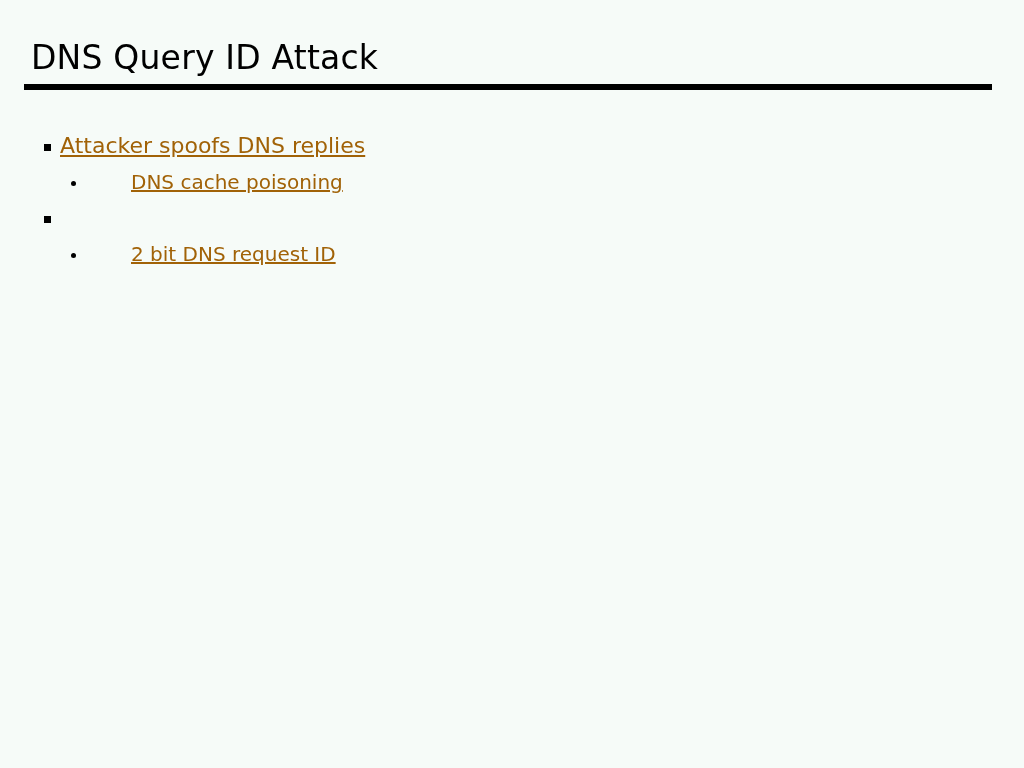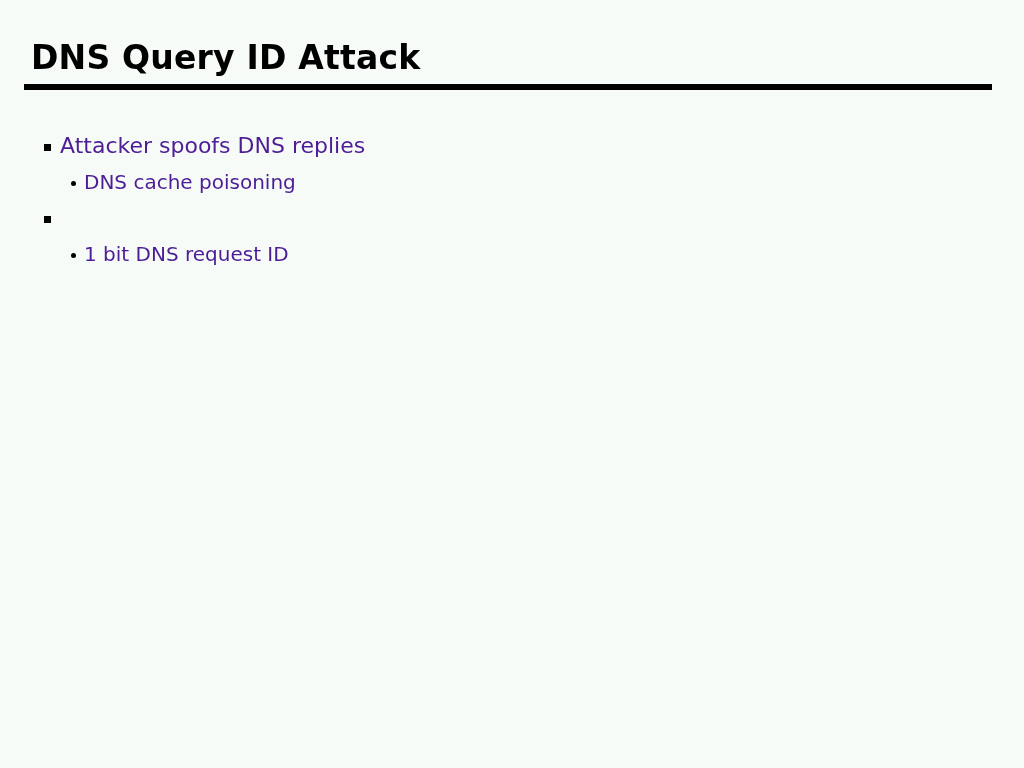--- a/index.html
+++ b/index.html
@@ -26,21 +26,21 @@
     left: 0;
     top: 0;
     width: 1024px;
   }
   .slide-title {
     position: absolute;
     left: 31px;
     top: 38px;
     font-family: "DejaVu Sans", sans-serif;
     font-size: 33px;
-    font-weight: 700;
+    font-weight: 400;
     line-height: 40px;
     color: #000000;
     letter-spacing: 0.2px;
     white-space: nowrap;
   }
   .title-rule {
     position: absolute;
     left: 24px;
     top: 84px;
     width: 968px;
@@ -83,30 +83,32 @@
     width: 5px;
     height: 5px;
     background: #000000;
     border-radius: 50%;
     margin-right: 8px;
     position: relative;
     top: 1px;
   }
   .bullet-text {
     font-family: "DejaVu Sans", sans-serif;
-    color: #4c1d95;
+    color: #a16207;
     white-space: nowrap;
+    text-decoration: underline;
   }
   .level-1 .bullet-text {
     font-size: 22px;
     line-height: 28px;
   }
   .level-2 .bullet-text {
     font-size: 20px;
     line-height: 26px;
+    margin-left: 47px;
   }
 </style>
 </head>
 <body>
 
 <div class="slide">
 
   <div class="title-block">
     <div class="slide-title">DNS Query ID Attack</div>
     <div class="title-rule"></div>
@@ -123,19 +125,19 @@
       <span class="marker marker-dot"></span>
       <span class="bullet-text">DNS cache poisoning</span>
     </div>
 
     <div class="bullet-row level-1">
       <span class="marker marker-square"></span>
     </div>
 
     <div class="bullet-row level-2">
       <span class="marker marker-dot"></span>
-      <span class="bullet-text">1 bit DNS request ID</span>
+      <span class="bullet-text">2 bit DNS request ID</span>
     </div>
 
 
   </div>
 
 </div>
 
 </body></html>

